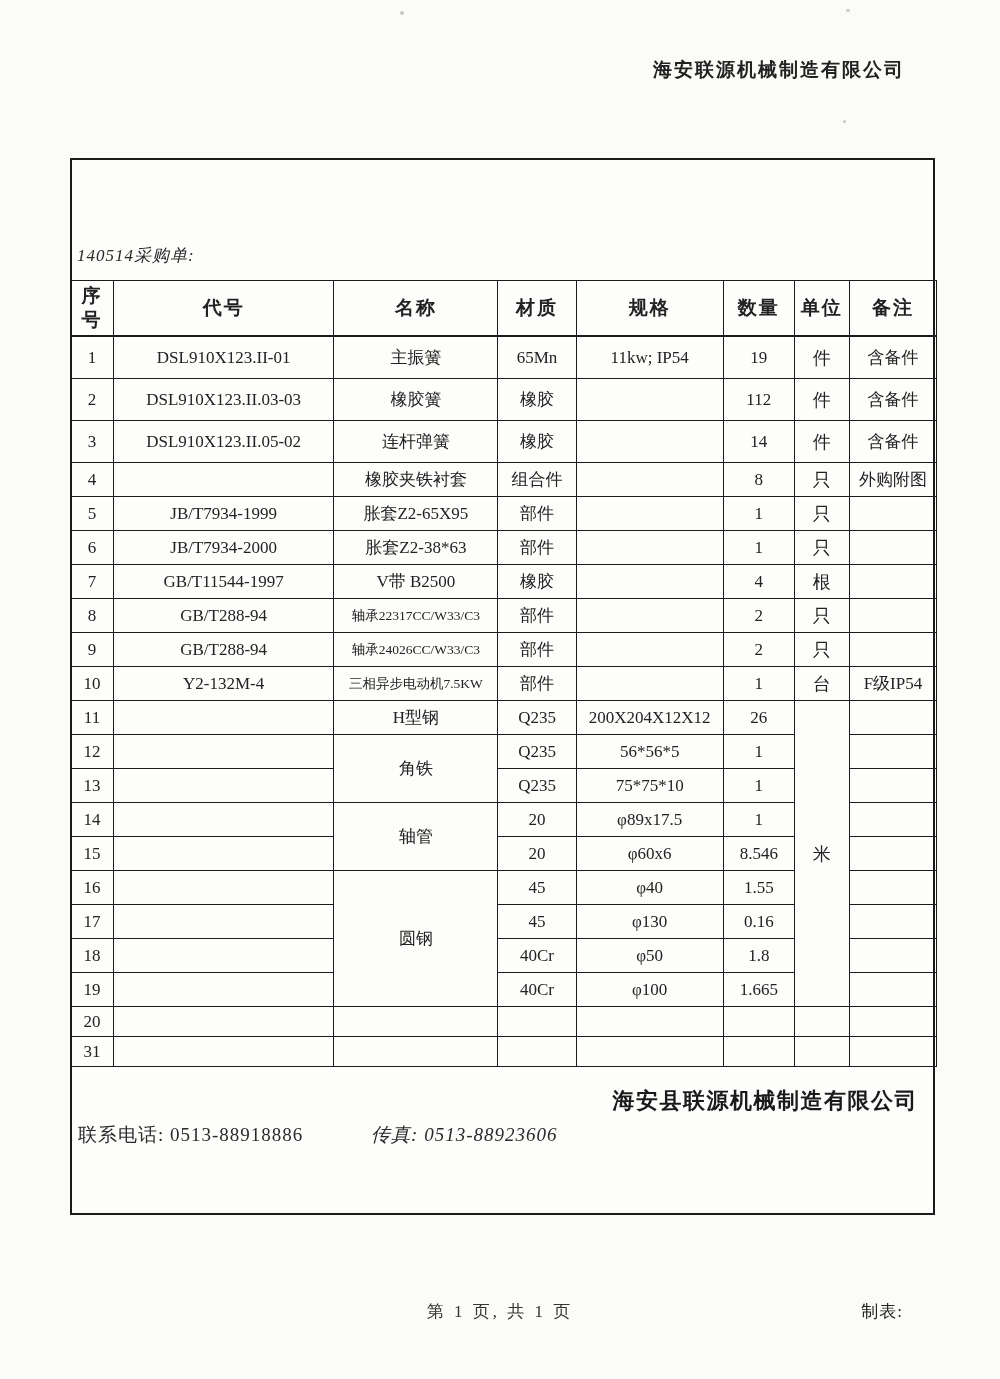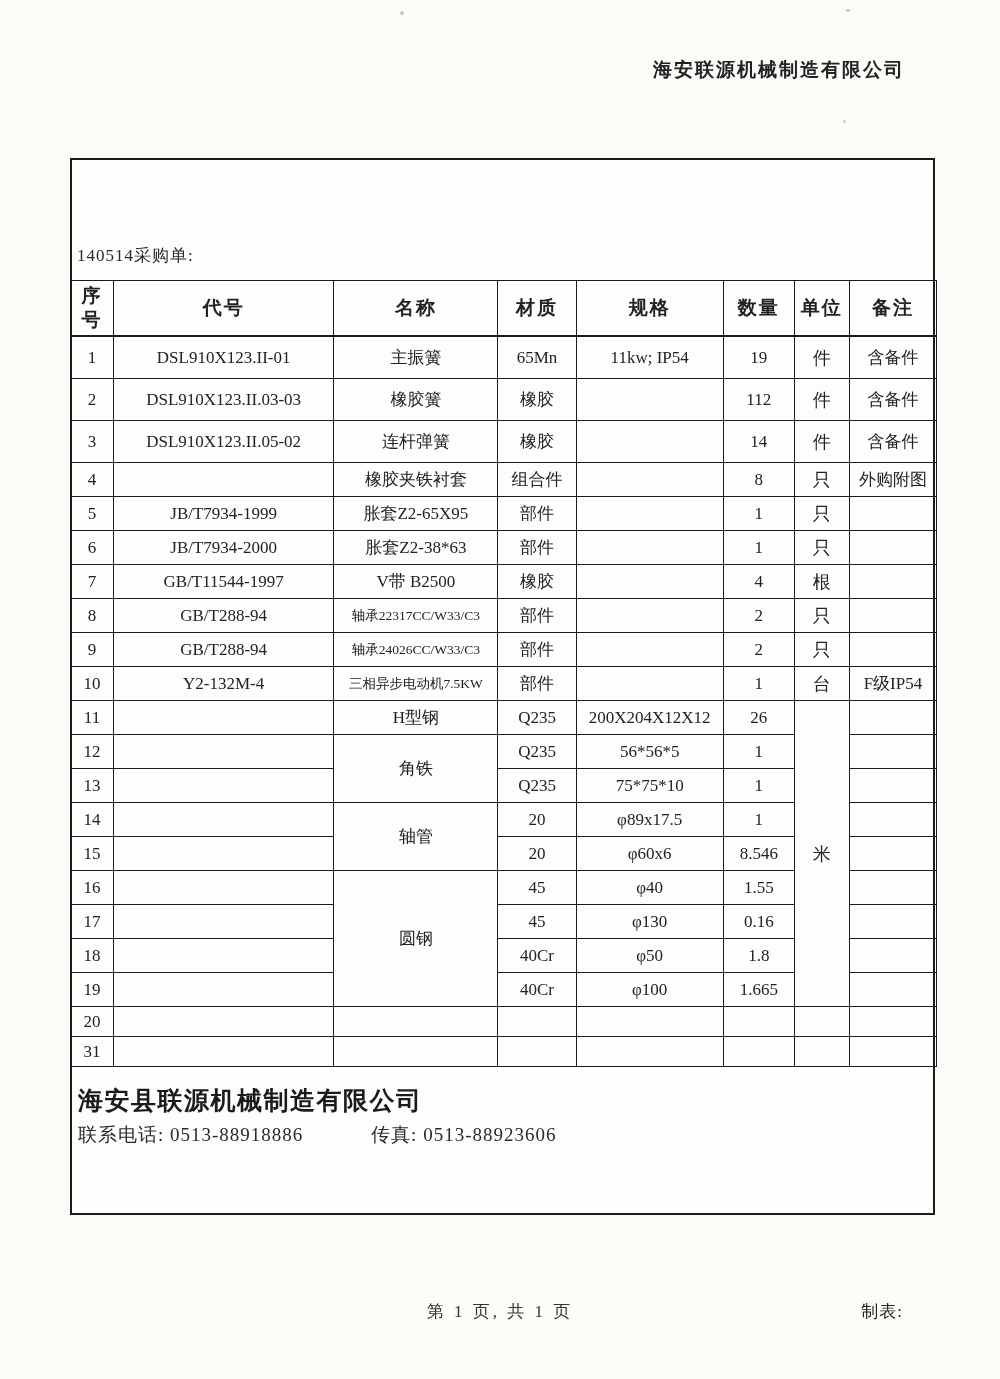--- a/index.html
+++ b/index.html
@@ -22,21 +22,21 @@
   .doc-frame {
     position:absolute; left:70px; top:158px;
     width:865px; height:1057px;
     border:2px solid #1b1b1b;
     box-sizing:border-box;
     background:#fdfdfb;
   }
 
   .doc-title {
     position:absolute; left:5px; top:84px;
-    font-size:17px; letter-spacing:1px; color:#2a2a2a;
+    font-size:17px; letter-spacing:1px; color:#2a2a2a;font-style:italic;
   }
 
   table.purchase-table {
     position:absolute; left:-2px; top:120px;
     width:867px;
     border-collapse:collapse; table-layout:fixed;padding-left:15px;
   }
   .purchase-table th, .purchase-table td {
     border:1.5px solid #1b1b1b;
     padding:0 2px;
@@ -50,26 +50,26 @@
     border-bottom-width:2px;
   }
   .purchase-table tbody tr td { height:33px; }
   .purchase-table tbody tr.tall td { height:41px; }
   .purchase-table tbody tr.short td { height:29px; }
   .purchase-table td.small { font-size:13.5px; letter-spacing:0; }
   .purchase-table td.cell-unit { font-size:18px; }
 
   .company-info { position:absolute; left:6px; top:923px; width:840px; }
   .company-name {
-    font-size:25px; font-weight:bold; letter-spacing:1.5px;
-    line-height:36px; color:#1a1a1a;
+    font-size:22px; font-weight:bold; letter-spacing:1.5px;
+    line-height:36px; color:#1a1a1a;text-align:right;
   }
   .info-line { font-size:19px; line-height:32px; letter-spacing:1px; color:#2a2a2a; }
   .info-line:first-of-type { margin-top:6px; }
-  .fax-part { margin-left:62px; }
+  .fax-part { margin-left:62px;font-style:italic; }
 
   .page-footer-pagination {
     position:absolute; top:1300px; left:0; width:1000px;
     text-align:center; font-size:17px; letter-spacing:3px; color:#333;
   }
   .page-footer-maker {
     position:absolute; top:1300px; right:97px;
     font-size:17px; letter-spacing:1px; color:#222; font-weight:normal;
   }
 </style>

